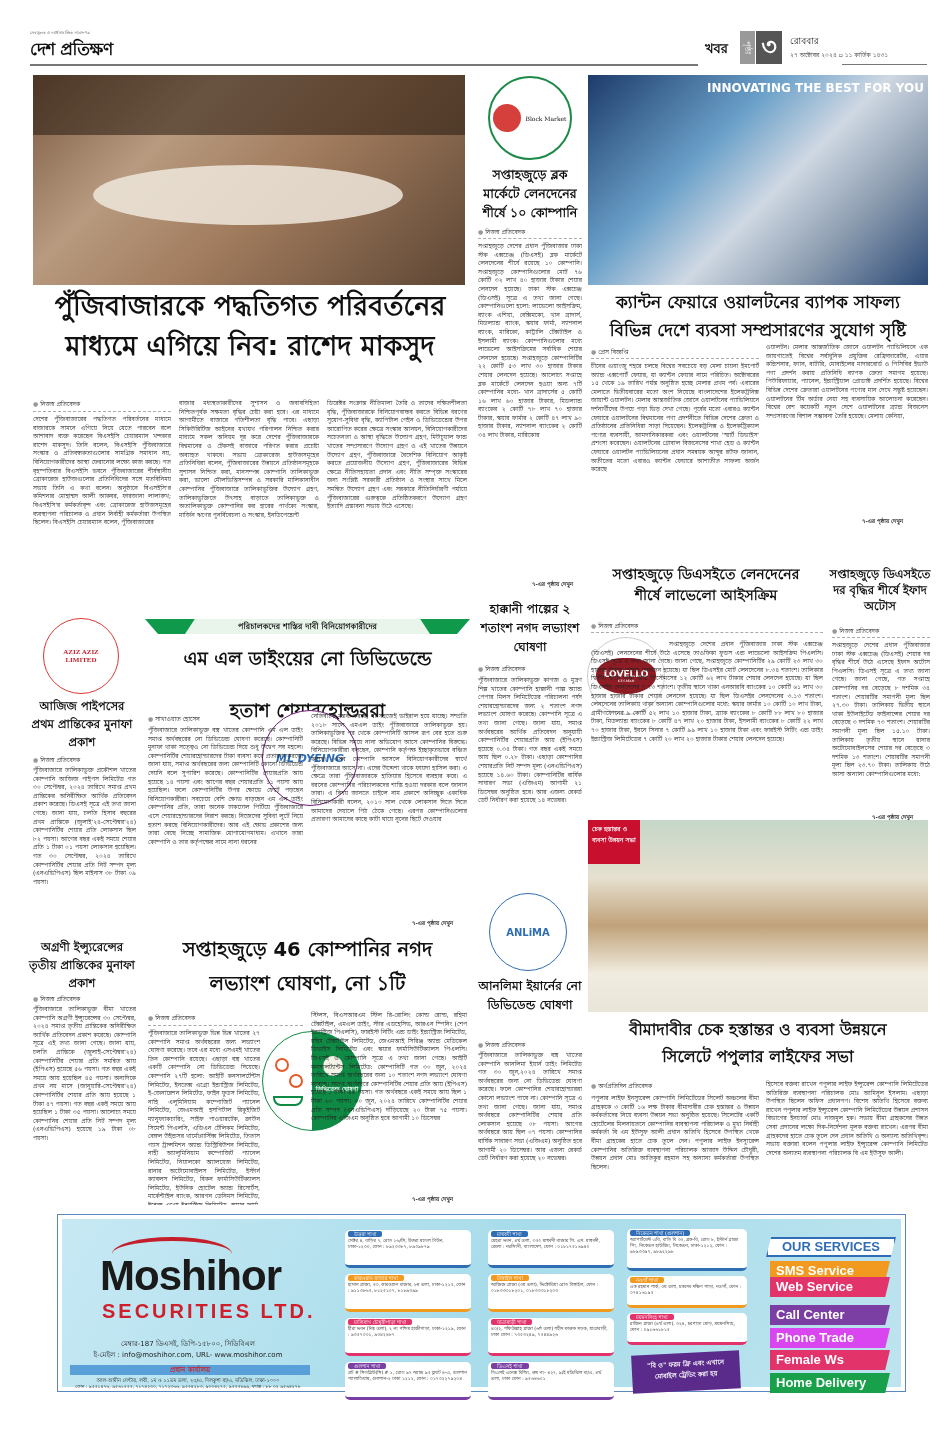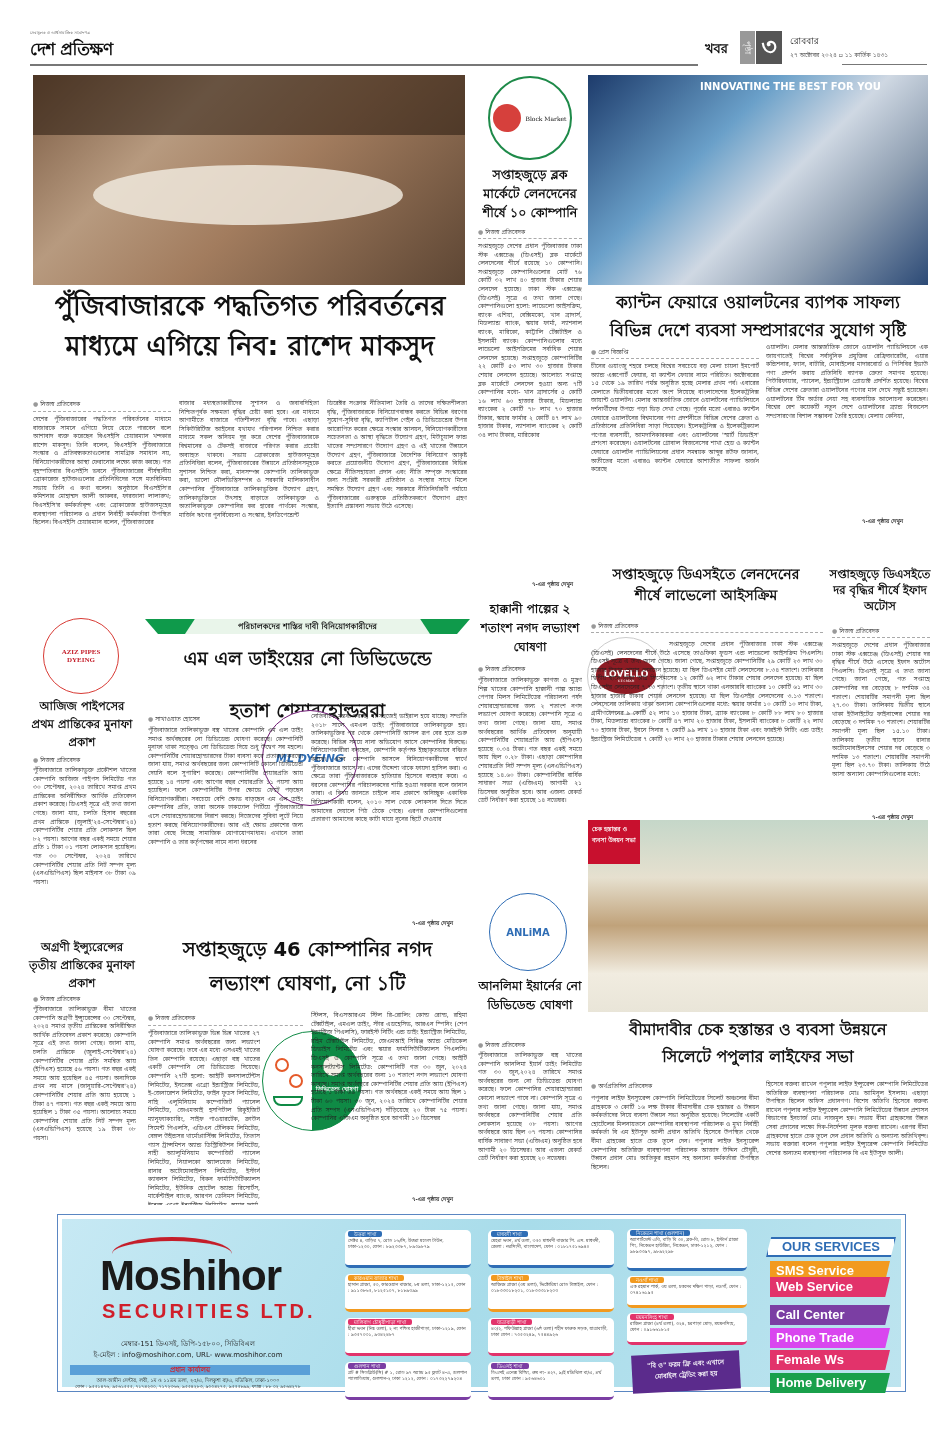--- a/index.html
+++ b/index.html
@@ -66,32 +66,32 @@
   <div style="width:28px;height:28px;border-radius:50%;background:#d6403c;margin-right:4px"></div>
   <span style="font-size:6px;font-family:'DejaVu Serif',serif">Block Market</span>
 </div>
 <div class="abs headline" style="left:478px;top:165px;width:104px;font-size:12.5px;line-height:19px">সপ্তাহজুড়ে ব্লক মার্কেটে লেনদেনের শীর্ষে ১০ কোম্পানি</div>
 <div class="abs byline" style="left:478px;top:227px">নিজস্ব প্রতিবেদক</div>
 <div class="abs dash" style="left:478px;top:238px;width:104px"></div>
 <div class="abs body" style="left:478px;top:242px;width:104px;height:338px">সপ্তাহজুড়ে দেশের প্রধান পুঁজিবাজার ঢাকা স্টক এক্সচেঞ্জ (ডিএসই) ব্লক মার্কেটে লেনদেনের শীর্ষে রয়েছে ১০ কোম্পানি। সপ্তাহজুড়ে কোম্পানিগুলোর মোট ৭৬ কোটি ৩২ লাখ ৪০ হাজার টাকার শেয়ার লেনদেন হয়েছে। ঢাকা স্টক এক্সচেঞ্জ (ডিএসই) সূত্রে এ তথ্য জানা গেছে। কোম্পানিগুলো হলো: লাভেলো আইসক্রিম, ব্যাংক এশিয়া, বেক্সিমকো, খান ব্রাদার্স, মিডল্যান্ড ব্যাংক, স্কয়ার ফার্মা, ন্যাশনাল ব্যাংক, মারিকো, কাট্টালি টেক্সটাইল ও ইসলামী ব্যাংক। কোম্পানিগুলোর মধ্যে লাভেলো আইসক্রিমের সর্বাধিক শেয়ার লেনদেন হয়েছে। সপ্তাহজুড়ে কোম্পানিটির ২২ কোটি ৫৩ লাখ ৩০ হাজার টাকার শেয়ার লেনদেন হয়েছে। আলোচ্য সপ্তাহে ব্লক মার্কেটে লেনদেন হওয়া অন্য ৭টি কোম্পানির মধ্যে- খান ব্রাদার্সের ৫ কোটি ১৬ লাখ ৬০ হাজার টাকার, মিডল্যান্ড ব্যাংকের ২ কোটি ৭৮ লাখ ৭০ হাজার টাকার, স্কয়ার ফার্মার ২ কোটি ৪৭ লাখ ৯০ হাজার টাকার, ন্যাশনাল ব্যাংকের ২ কোটি ৩৪ লাখ টাকার, মারিকোর</div>
 <div class="abs more" style="left:532px;top:581px">৭-এর পৃষ্ঠায় দেখুন</div>
 
 <div class="abs photo2" style="left:588px;top:75px;width:340px;height:210px">
-  <div style="position:absolute;left:112px;top:6px;font-size:10px;color:#fff;font-weight:bold">INNOVATING THE BEST FOR YOU</div>
+  <div style="position:absolute;left:119px;top:6px;font-size:12px;color:#fff;font-weight:bold">INNOVATING THE BEST FOR YOU</div>
 </div>
 <div class="abs headline" style="left:588px;top:292px;width:340px;font-size:17px">ক্যান্টন ফেয়ারে ওয়ালটনের ব্যাপক সাফল্য</div>
 <div class="abs headline" style="left:588px;top:320px;width:340px;font-size:17px">বিভিন্ন দেশে ব্যবসা সম্প্রসারণের সুযোগ সৃষ্টি</div>
 <div class="abs byline" style="left:591px;top:347px">প্রেস বিজ্ঞপ্তি</div>
 <div class="abs dash" style="left:591px;top:358px;width:168px"></div>
 <div class="abs body" style="left:591px;top:362px;width:168px;height:158px">চীনের গুয়াংজু শহরে চলছে বিশ্বের সবচেয়ে বড় মেলা চায়না ইমপোর্ট অ্যান্ড এক্সপোর্ট ফেয়ার, যা ক্যান্টন ফেয়ার নামে পরিচিত। অক্টোবরের ১৫ থেকে ১৯ তারিখ পর্যন্ত অনুষ্ঠিত হচ্ছে মেলার প্রথম পর্ব। এবারের মেলাতে দ্বিতীয়বারের মতো অংশ নিয়েছে বাংলাদেশের ইলেকট্রনিক্স জায়ান্ট ওয়ালটন। মেলার আন্তর্জাতিক জোনে ওয়ালটনের প্যাভিলিয়নে দর্শনার্থীদের উপচে পড়া ভিড় দেখা গেছে। পূর্বের মতো এবারও ক্যান্টন ফেয়ারে ওয়ালটনের বিশ্বমানের পণ্য প্রদর্শনীতে বিভিন্ন দেশের ক্রেতা ও প্রতিষ্ঠানের প্রতিনিধিরা সাড়া দিয়েছেন। ইলেকট্রনিক্স ও ইলেকট্রিক্যাল পণ্যের ব্যবসায়ী, আমদানিকারকরা এবং ওয়ালটনের 'স্মার্ট ডিভাইস' প্রশংসা করেছেন। ওয়ালটনের গ্লোবাল বিজনেসের শাখা হেড ও ক্যান্টন ফেয়ারে ওয়ালটন প্যাভিলিয়নের প্রধান সমন্বয়ক আব্দুর রউফ জানান, অতীতের মতো এবারও ক্যান্টন ফেয়ারে আশাতীত সাফল্য অর্জন করেছে</div>
 <div class="abs body" style="left:766px;top:343px;width:162px;height:168px">ওয়ালটন। মেলার আন্তর্জাতিক জোনে ওয়ালটন প্যাভিলিয়নে এক জায়গাতেই বিশ্বের সর্বাধুনিক প্রযুক্তির রেফ্রিজারেটর, এয়ার কন্ডিশনার, ফ্যান, বাটারি, মোবাইলের মাদারবোর্ড ও পিসিবির ইভাউ পণ্য প্রদর্শন করায় প্রতিনিধি ব্যাপক ক্রেতা সমাগম হয়েছে। পিউরিফায়ার, প্যানেল, ইন্ডাস্ট্রিয়াল প্রোডাক্ট প্রদর্শিত হয়েছে। বিশ্বের বিভিন্ন দেশের ক্রেতারা ওয়ালটনের পণ্যের মান দেখে সন্তুষ্ট হয়েছেন। ওয়ালটনের টিম অর্ডার নেয়া সহ ব্যবসায়িক আলোচনা করেছেন। বিশ্বের বেশ কয়েকটি নতুন দেশে ওয়ালটনের ব্র্যান্ড বিজনেস সম্প্রসারণের বিশাল সম্ভাবনা তৈরি হয়েছে। মেলায় কেনিয়া,</div>
 <div class="abs more" style="left:862px;top:518px">৭-এর পৃষ্ঠায় দেখুন</div>
 
 <div class="abs circle" style="left:43px;top:618px;width:76px;height:76px;border:1.5px solid #d83a34">
-  <span style="font-size:7px;font-weight:bold;color:#c41e2a;font-family:'Liberation Serif',serif;line-height:8px;width:50px">AZIZ PIPES DYEING</span>
+  <span style="font-size:7px;font-weight:bold;color:#c41e2a;font-family:'Liberation Serif',serif;line-height:8px;width:50px">AZIZ AZIZ LIMITED</span>
 </div>
 <div class="abs headline" style="left:28px;top:697px;width:108px;font-size:11.5px;line-height:18px">আজিজ পাইপসের প্রথম প্রান্তিকের মুনাফা প্রকাশ</div>
 <div class="abs byline" style="left:33px;top:755px">নিজস্ব প্রতিবেদক</div>
 <div class="abs body" style="left:33px;top:766px;width:103px;height:130px">পুঁজিবাজারে তালিকাভুক্ত প্রকৌশল খাতের কোম্পানি আজিজ পাইপস লিমিটেড গত ৩০ সেপ্টেম্বর, ২০২৪ তারিখে সমাপ্ত প্রথম প্রান্তিকের অনিরীক্ষিত আর্থিক প্রতিবেদন প্রকাশ করেছে। ডিএসই সূত্রে এই তথ্য জানা গেছে। জানা যায়, চলতি হিসাব বছরের প্রথম প্রান্তিকে (জুলাই'২৪-সেপ্টেম্বর'২৪) কোম্পানিটির শেয়ার প্রতি লোকসান ছিল ৮২ পয়সা। আগের বছর একই সময়ে শেয়ার প্রতি ১ টাকা ০১ পয়সা লোকসান হয়েছিল। গত ৩০ সেপ্টেম্বর, ২০২৪ তারিখে কোম্পানিটির শেয়ার প্রতি নিট সম্পদ মূল্য (এনএভিপিএস) ছিল মাইনাস ৩৮ টাকা ০৯ পয়সা।</div>
 
 <div class="abs headline" style="left:28px;top:938px;width:108px;font-size:11.5px;line-height:18px">অগ্রণী ইন্স্যুরেন্সের তৃতীয় প্রান্তিকের মুনাফা প্রকাশ</div>
 <div class="abs byline" style="left:33px;top:994px">নিজস্ব প্রতিবেদক</div>
 <div class="abs body" style="left:33px;top:1005px;width:103px;height:200px">পুঁজিবাজারে তালিকাভুক্ত বীমা খাতের কোম্পানি অগ্রণী ইন্স্যুরেন্সের ৩০ সেপ্টেম্বর, ২০২৪ সমাপ্ত তৃতীয় প্রান্তিকের অনিরীক্ষিত আর্থিক প্রতিবেদন প্রকাশ করেছে। কোম্পানি সূত্রে এই তথ্য জানা গেছে। জানা যায়, চলতি প্রান্তিকে (জুলাই-সেপ্টেম্বর'২৪) কোম্পানিটির শেয়ার প্রতি সমন্বিত আয় (ইপিএস) হয়েছে ৫৬ পয়সা। গত বছর একই সময়ে আয় হয়েছিল ৪৫ পয়সা। অন্যদিকে প্রথম নয় মাসে (জানুয়ারি-সেপ্টেম্বর'২৪) কোম্পানিটির শেয়ার প্রতি আয় হয়েছে ১ টাকা ৪৭ পয়সা। গত বছর একই সময়ে আয় হয়েছিল ১ টাকা ৩৫ পয়সা। আলোচ্য সময়ে কোম্পানির শেয়ার প্রতি নিট সম্পদ মূল্য (এনএভিপিএস) হয়েছে ১৯ টাকা ০৮ পয়সা।</div>
 
 <div class="abs banner" style="left:145px;top:619px;width:325px;height:15px">
@@ -158,21 +158,21 @@
 <div class="abs headline" style="left:588px;top:1047px;width:340px;font-size:16px">সিলেটে পপুলার লাইফের সভা</div>
 <div class="abs byline" style="left:591px;top:1081px">অর্থপ্রতিদিন প্রতিবেদক</div>
 <div class="abs body" style="left:591px;top:1094px;width:168px;height:110px">পপুলার লাইফ ইনস্যুরেন্স কোম্পানি লিমিটেডের সিলেট অঞ্চলের বীমা গ্রাহককে ৩ কোটি ১৬ লক্ষ টাকার বীমাদাবীর চেক হস্তান্তর ও উন্নয়ন কর্মকর্তাদের নিয়ে ব্যবসা উন্নয়ন সভা অনুষ্ঠিত হয়েছে। সিলেটের একটি হোটেলের মিলনায়তনে কোম্পানির ব্যবস্থাপনা পরিচালক ও মুখ্য নির্বাহী কর্মকর্তা বি এম ইউসুফ আলী প্রধান অতিথি হিসেবে উপস্থিত থেকে বীমা গ্রাহকের হাতে চেক তুলে দেন। পপুলার লাইফ ইনস্যুরেন্স কোম্পানির অতিরিক্ত ব্যবস্থাপনা পরিচালক আজাদ উদ্দিন চৌধুরী, উন্নয়ন প্রধান মোঃ আতিকুর রহমান সহ অন্যান্য কর্মকর্তারা উপস্থিত ছিলেন।</div>
 <div class="abs body" style="left:766px;top:1080px;width:162px;height:124px">হিসেবে বক্তব্য রাখেন পপুলার লাইফ ইন্স্যুরেন্স কোম্পানি লিমিটেডের অতিরিক্ত ব্যবস্থাপনা পরিচালক মোঃ আমিনুল ইসলাম। এছাড়া উপস্থিত ছিলেন অফিস প্রধানগণ। বিশেষ অতিথি হিসেবে বক্তব্য রাখেন পপুলার লাইফ ইন্স্যুরেন্স কোম্পানি লিমিটেডের উন্নয়ন প্রশাসন বিভাগের ইনচার্জ মোঃ নাজমুল হক। সভায় বীমা গ্রাহকদের উন্নত সেবা প্রদানের লক্ষ্যে দিক-নির্দেশনা মূলক বক্তব্য রাখেন। এরপর বীমা গ্রাহকদের হাতে চেক তুলে দেন প্রধান অতিথি ও অন্যান্য অতিথিবৃন্দ। সভায় বক্তারা বলেন পপুলার লাইফ ইন্স্যুরেন্স কোম্পানি লিমিটেড দেশের অন্যতম ব্যবস্থাপনা পরিচালক বি এম ইউসুফ আলী।</div>
 
 <div class="abs ad"></div>
 <div class="abs ad-bg"></div>
 <div class="abs moshihor"><span>Moshihor</span></div>
 <div class="abs" style="left:112px;top:1237px;width:120px;height:34px;border-top:4px solid #c41e2a;border-radius:60% 60% 0 0"></div>
 <div class="abs sec">SECURITIES LTD.</div>
-<div class="abs adtxt" style="left:53px;top:1338px">মেম্বার-151 ডিএসই, ডিপি-১৫৮০০, সিডিবিএল</div>
+<div class="abs adtxt" style="left:53px;top:1338px">মেম্বার-187 ডিএসই, ডিপি-১৫৮০০, সিডিবিএল</div>
 <div class="abs adtxt" style="left:53px;top:1349px">ই-মেইল : info@moshihor.com, URL- www.moshihor.com</div>
 <div class="abs hq">প্রধান কার্যালয়</div>
 <div class="abs adtxt" style="left:53px;top:1377px;font-size:5px">আল-আমীন সেন্টার, লবী, ১ম ও ১১তম তলা, ২৫/এ, দিলকুশা বা/এ, মতিঝিল, ঢাকা-১০০০</div>
 <div class="abs adtxt" style="left:53px;top:1384px;font-size:4.5px">ফোন : ৯৫৫১৪৭৬, ৯৫৬১৫৫৫, ৭১৭৪২৩০, ৭১৭২৩৬৬, ৯৫৫৪২৮৩, ৯৫৫৪২৭৫, ৯৫৫৫৮৯৯, ফ্যাক্স : ৮৮ ০২ ৯৫৬৪২৭৮</div>
 
 <div class="abs branch" style="left:345px;top:1230px;width:126px;height:38px;border-bottom:3px solid #2f6db5"><span class="bt" style="background:#2f6db5">উত্তরা শাখা</span><div>সেক্টর ৪, বাড়ির ৭, রোড ১৬/সি, উত্তরা মডেল টাউন, ঢাকা-১২৩০, ফোন : ৮৯২৩৩৮৭, ৮৯৫৯৮৭৯</div></div>
 <div class="abs branch" style="left:345px;top:1274px;width:126px;height:38px;border-bottom:3px solid #f29a1f"><span class="bt" style="background:#f29a1f">কারওয়ান বাজার শাখা</span><div>হাসান প্লাজা, ৫৩, কারওয়ান বাজার, ৮ম তলা, ঢাকা-১২১৫, ফোন : ৯১১৩৮৬৫, ৮১২৫১০৭, ৮১৮৯৩৯৯</div></div>
 <div class="abs branch" style="left:345px;top:1318px;width:126px;height:38px;border-bottom:3px solid #e2336b"><span class="bt" style="background:#e2336b">মালিবাগ চৌধুরীপাড়া শাখা</span><div>হীরা ভবন (নিচ তলা), ২ নং পশ্চিম হাজীপাড়া, ঢাকা-১২১৯, ফোন : ৯৩৫৭০৩১, ৯৩৪২৪৮৭</div></div>
 <div class="abs branch" style="left:345px;top:1362px;width:126px;height:38px;border-bottom:3px solid #7b3ea3"><span class="bt" style="background:#7b3ea3">গুলশান শাখা</span><div>প্লট # সিডব্লিউ(সি) # ১, রোড ৯৭ অ্যান্ড ৯৫ ফ্ল্যাট ৪-এ, গুলশান প্যালাডিয়াম, গুলশান-২ ঢাকা ১২১২, ফোন : ০১৭৩২২৭৯২০৪</div></div>
 <div class="abs branch" style="left:488px;top:1230px;width:126px;height:38px;border-bottom:3px solid #2f6db5"><span class="bt" style="background:#2f6db5">মাধবদী শাখা</span><div>মেহরা ভবন, ৪র্থ তলা, ৩৫৫ মাধবদী বাজার পি. এস. মাধবদী, জেলা : নরসিংদী, বাংলাদেশ, ফোন : ০১৮১৭৫১৬৯৪০</div></div>

